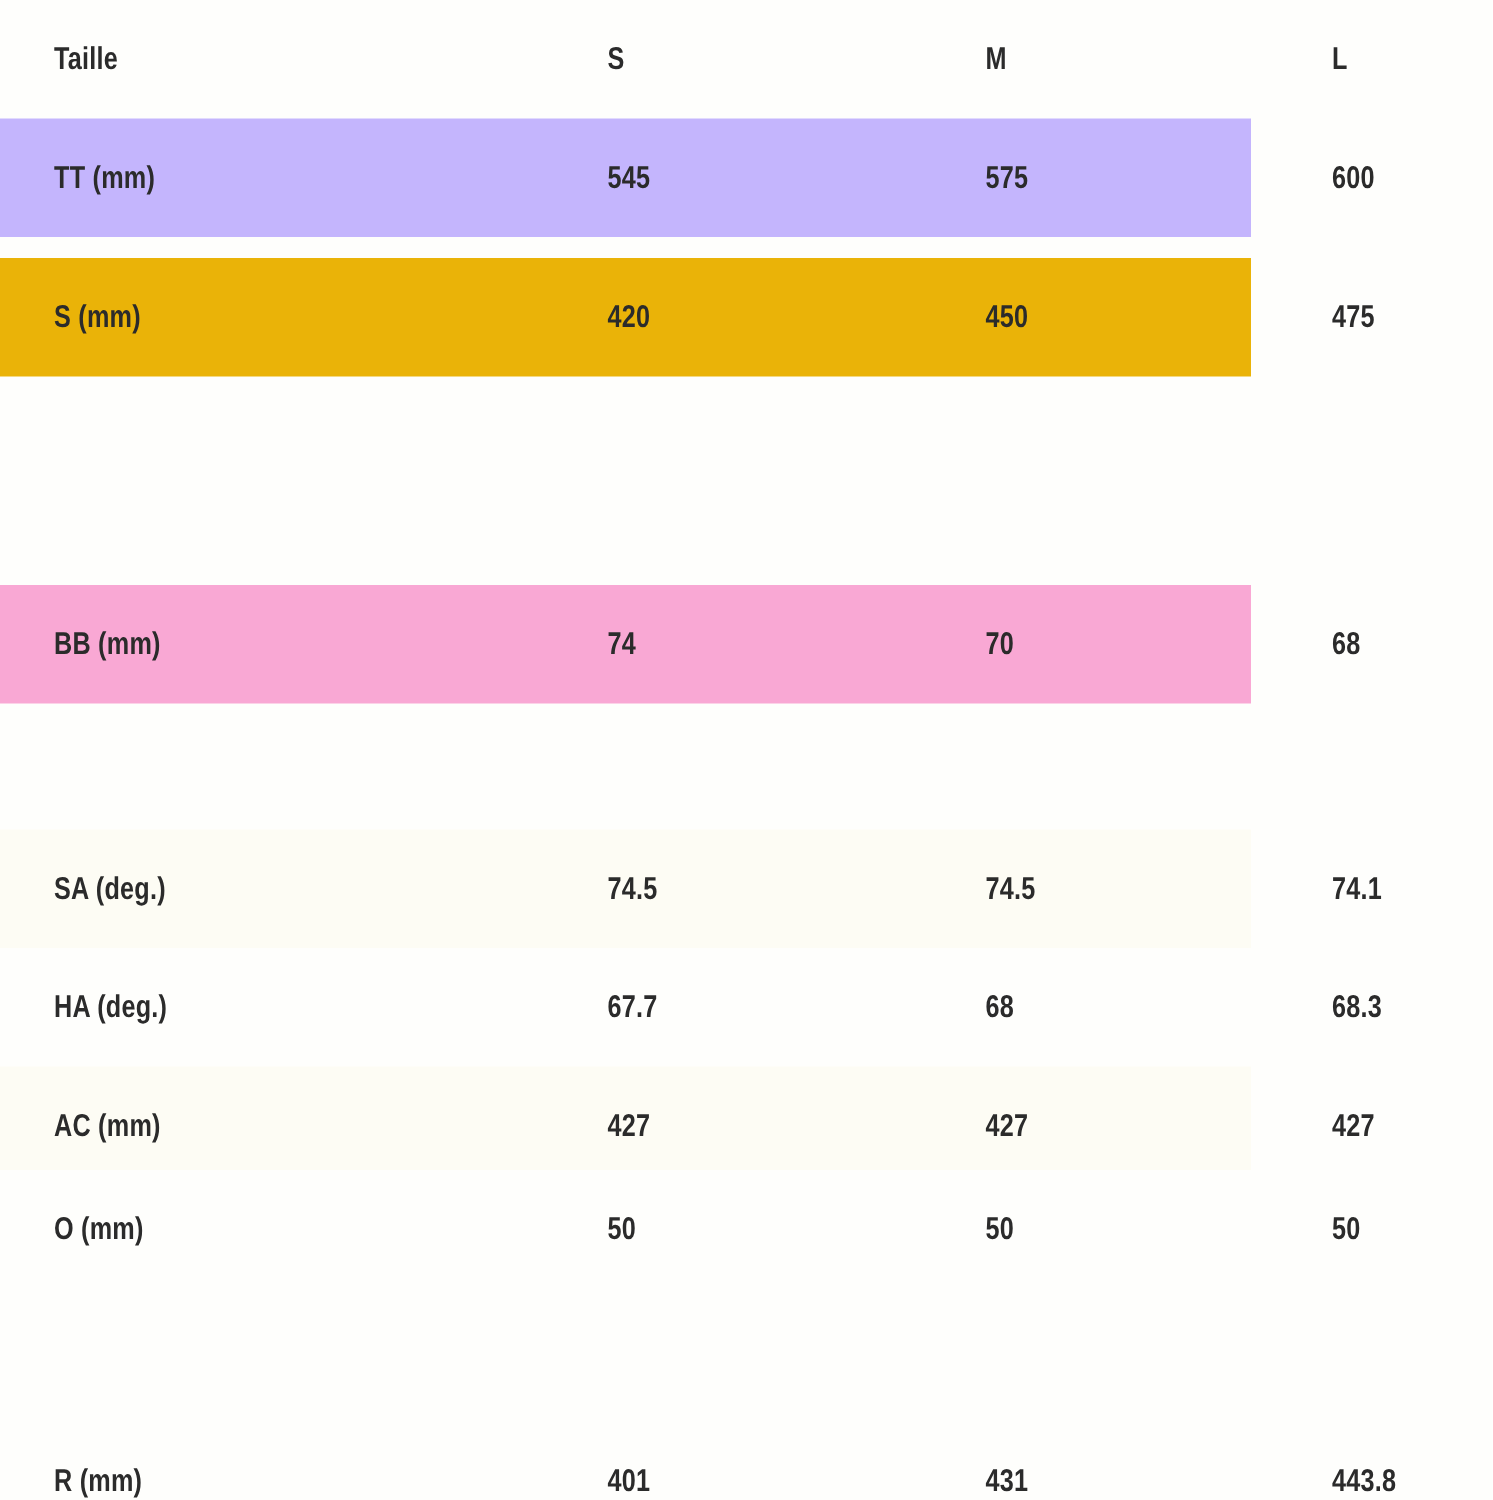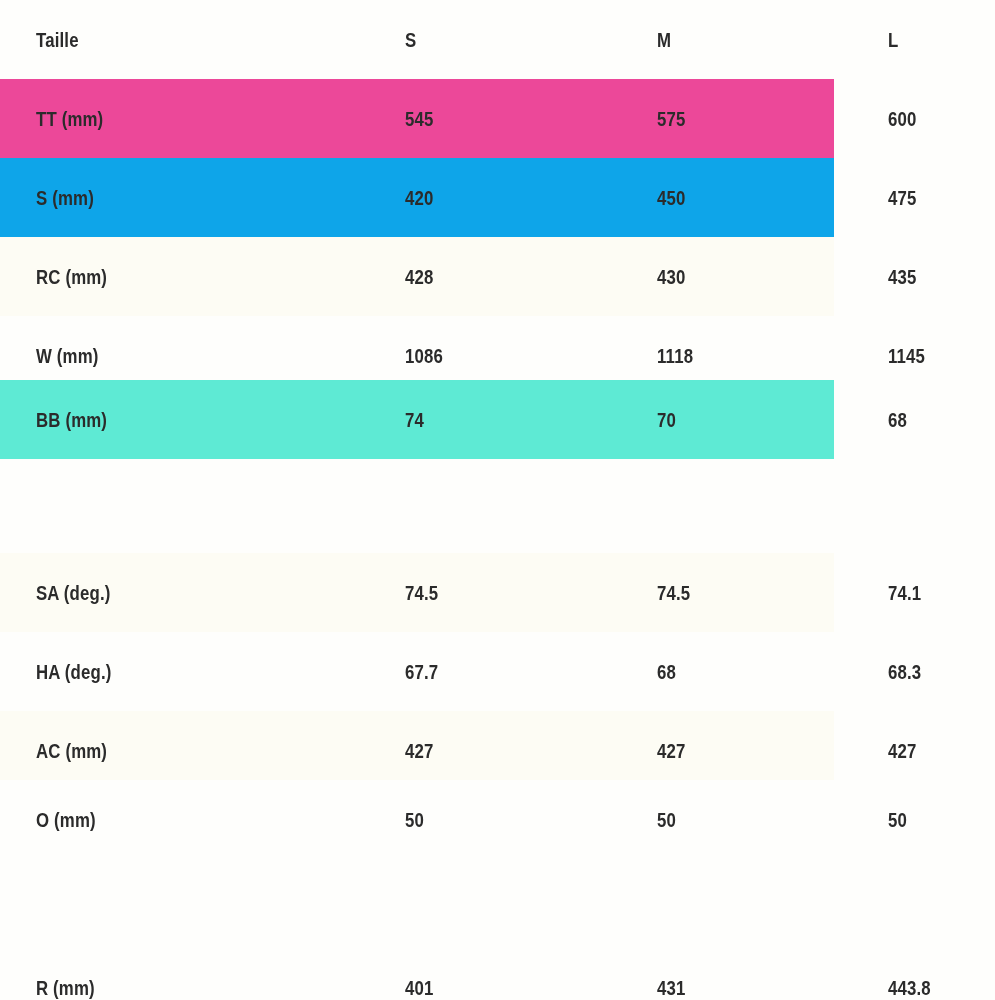--- a/index.html
+++ b/index.html
@@ -57,45 +57,33 @@
 </head>
 <body style="background: rgb(255, 255, 255);">
 
 <div id="geometry-table">
     <div class="geo-row odd header" style="top: 0px; background: rgb(254, 254, 252);">
       <div class="geo-cell c0" style="color: rgb(43, 43, 43);">Taille</div>
       <div class="geo-cell c1" style="color: rgb(43, 43, 43);">S</div>
       <div class="geo-cell c2" style="color: rgb(43, 43, 43);">M</div>
       <div class="geo-cell c3" style="color: rgb(43, 43, 43);">L</div>
     </div>
-    <div class="geo-row even" style="top: 79px; background: #ec4899;">
+    <div class="geo-row even" style="top: 79px; background: #c4b5fd;">
       <div class="geo-cell c0" style="color: rgb(43, 43, 43);">TT (mm)</div>
       <div class="geo-cell c1" style="color: rgb(43, 43, 43);">545</div>
       <div class="geo-cell c2" style="color: rgb(43, 43, 43);">575</div>
       <div class="geo-cell c3" style="color: rgb(43, 43, 43);">600</div>
     </div>
-    <div class="geo-row odd" style="top: 158px; background: #0ea5e9;">
+    <div class="geo-row odd" style="top: 172px; background: #eab308;">
       <div class="geo-cell c0" style="color: rgb(43, 43, 43);">S (mm)</div>
       <div class="geo-cell c1" style="color: rgb(43, 43, 43);">420</div>
       <div class="geo-cell c2" style="color: rgb(43, 43, 43);">450</div>
       <div class="geo-cell c3" style="color: rgb(43, 43, 43);">475</div>
     </div>
-    <div class="geo-row even" style="top: 237px; background: rgb(253, 252, 244);">
-      <div class="geo-cell c0" style="color: rgb(43, 43, 43);">RC (mm)</div>
-      <div class="geo-cell c1" style="color: rgb(43, 43, 43);">428</div>
-      <div class="geo-cell c2" style="color: rgb(43, 43, 43);">430</div>
-      <div class="geo-cell c3" style="color: rgb(43, 43, 43);">435</div>
-    </div>
-    <div class="geo-row odd" style="top: 316px; background: rgb(254, 254, 252);">
-      <div class="geo-cell c0" style="color: rgb(43, 43, 43);">W (mm)</div>
-      <div class="geo-cell c1" style="color: rgb(43, 43, 43);">1086</div>
-      <div class="geo-cell c2" style="color: rgb(43, 43, 43);">1118</div>
-      <div class="geo-cell c3" style="color: rgb(43, 43, 43);">1145</div>
-    </div>
-    <div class="geo-row even" style="top: 380px; background: #5eead4;">
+    <div class="geo-row even" style="top: 390px; background: #f9a8d4;">
       <div class="geo-cell c0" style="color: rgb(43, 43, 43);">BB (mm)</div>
       <div class="geo-cell c1" style="color: rgb(43, 43, 43);">74</div>
       <div class="geo-cell c2" style="color: rgb(43, 43, 43);">70</div>
       <div class="geo-cell c3" style="color: rgb(43, 43, 43);">68</div>
     </div>
     <div class="geo-row even" style="top: 553px; background: rgb(253, 252, 244);">
       <div class="geo-cell c0" style="color: rgb(43, 43, 43);">SA (deg.)</div>
       <div class="geo-cell c1" style="color: rgb(43, 43, 43);">74.5</div>
       <div class="geo-cell c2" style="color: rgb(43, 43, 43);">74.5</div>
       <div class="geo-cell c3" style="color: rgb(43, 43, 43);">74.1</div>

